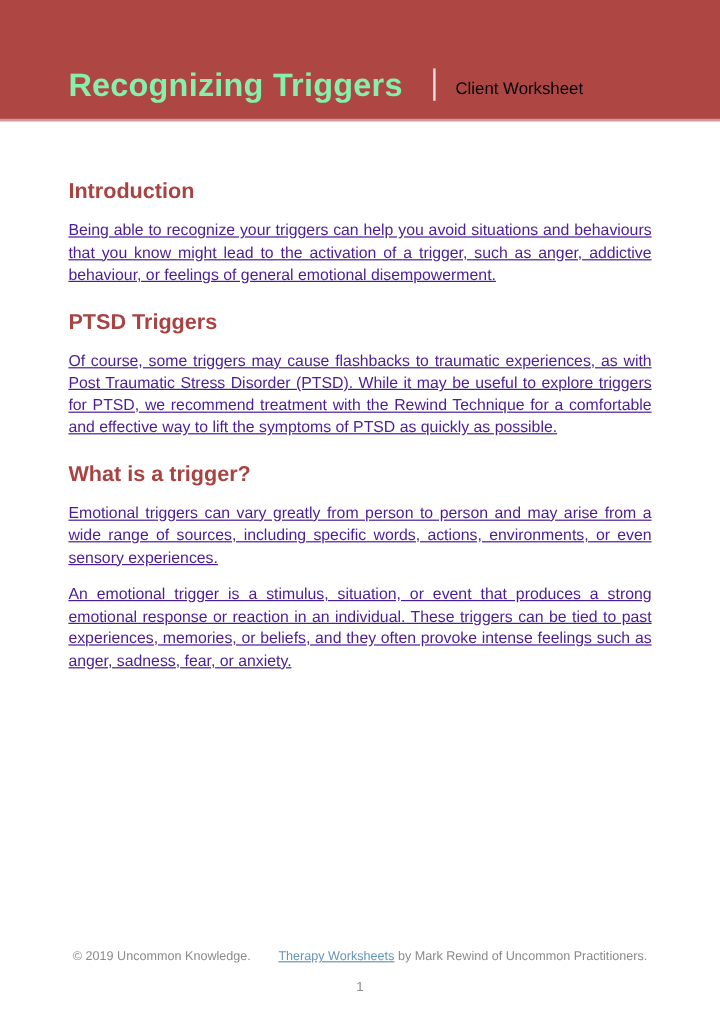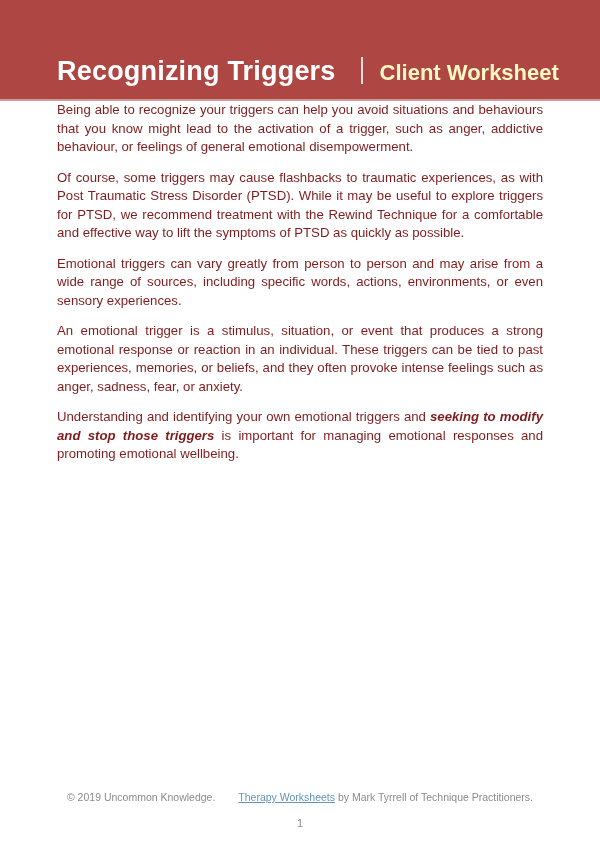--- a/index.html
+++ b/index.html
@@ -24,60 +24,61 @@
     border-bottom: 2px solid var(--band_edge, #cf9b97);
     display: flex;
     align-items: flex-end;
     padding: 0 57px 13px 57px;
   }
   .band h1 {
     margin: 0;
     font-size: 27px;
     line-height: 30px;
     font-weight: 700;
-    color: #ffffff;
+    color: #86efac;
     letter-spacing: 0.2px;
     white-space: nowrap;
   }
   .band .sep {
     width: 2px;
     height: 27px;
     background: #eddcda;
     margin: 0 17px 2px 25px;
     flex: 0 0 auto;
   }
   .band .subtitle {
-    font-size: 22px;
+    font-size: 14px;
     line-height: 26px;
-    font-weight: 700;
-    color: #fef9c3;
+    font-weight: 400;
+    color: #000000;
     white-space: nowrap;
   }
 
   
   .content {
     padding: 0 57px;
   }
   .content h2 {
     color: var(--heading, #a84341);
     font-size: 18px;
     line-height: 24px;
     font-weight: 700;
     margin: 17px 0 12px 0;
   }
   .content section:first-child h2 {
     margin-top: 46px;
   }
   .content p {
-    color: #7f1d1d;
+    color: #4c1d95;
     font-size: 13.2px;
     line-height: 18.5px;
     text-align: justify;
     margin: 0 0 12px 0;
     hyphens: none;
+    text-decoration: underline;
   }
 
   
   .footer {
     position: absolute;
     left: 0;
     bottom: 44px;
     width: 100%;
     text-align: center;
     font-size: 10.5px;
@@ -108,32 +109,34 @@
 
   <header class="band">
     <h1>Recognizing Triggers</h1>
     <div class="sep"></div>
     <div class="subtitle">Client Worksheet</div>
   </header>
 
   <main class="content">
 
     <section>
+      <h2>Introduction</h2>
       <p><span>Being able to recognize your triggers can help you avoid situations and behaviours that you know might lead to the activation of a trigger, such as anger, addictive behaviour, or feelings of general emotional disempowerment.</span></p>
     </section>
 
     <section>
+      <h2>PTSD Triggers</h2>
       <p><span>Of course, some triggers may cause flashbacks to traumatic experiences, as with Post Traumatic Stress Disorder (PTSD). While it may be useful to explore triggers for PTSD, we recommend treatment with the Rewind Technique for a comfortable and effective way to lift the symptoms of PTSD as quickly as possible.</span></p>
     </section>
 
     <section>
+      <h2>What is a trigger?</h2>
       <p><span>Emotional triggers can vary greatly from person to person and may arise from a wide range of sources, including specific words, actions, environments, or even sensory experiences.</span></p>
       <p><span>An emotional trigger is a stimulus, situation, or event that produces a strong emotional response or reaction in an individual. These triggers can be tied to past experiences, memories, or beliefs, and they often provoke intense feelings such as anger, sadness, fear, or anxiety.</span></p>
-      <p><span>Understanding and identifying your own emotional triggers and </span><span style="font-weight: 700; font-style: italic;">seeking to modify and stop those triggers</span><span> is important for managing emotional responses and promoting emotional wellbeing.</span></p>
     </section>
 
   </main>
 
-  <footer class="footer"><span>© 2019 Uncommon Knowledge. </span><a href="#">Therapy Worksheets</a><span> by Mark Tyrrell of Technique Practitioners.</span></footer>
+  <footer class="footer"><span>© 2019 Uncommon Knowledge. </span><a href="#">Therapy Worksheets</a><span> by Mark Rewind of Uncommon Practitioners.</span></footer>
 
   <div class="page-num">1</div>
 
 </div>
 
 </body></html>

